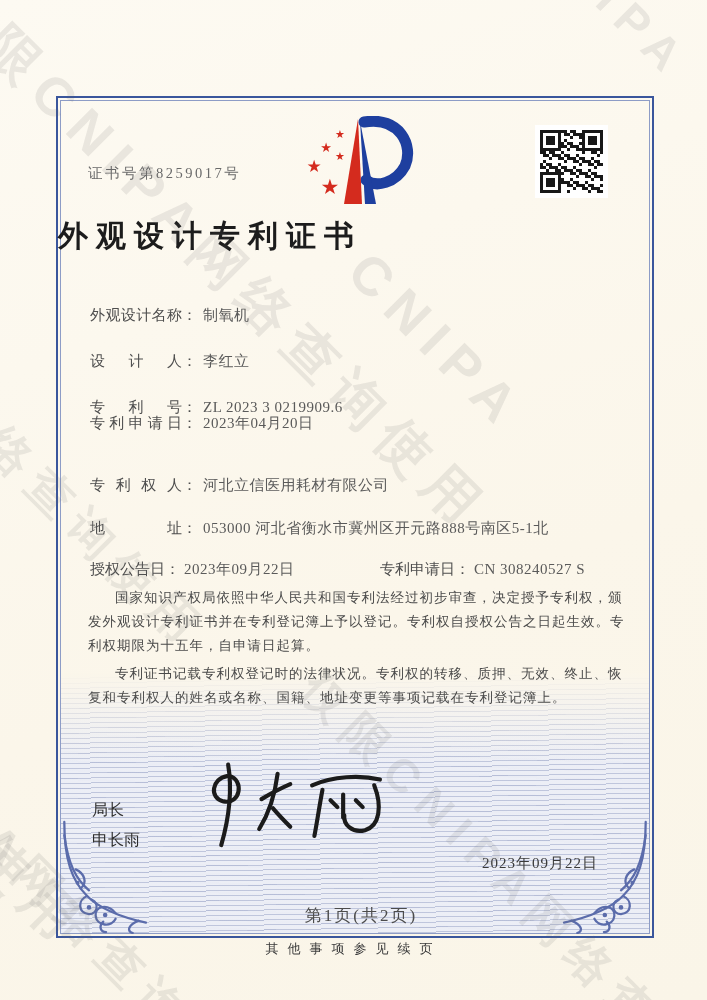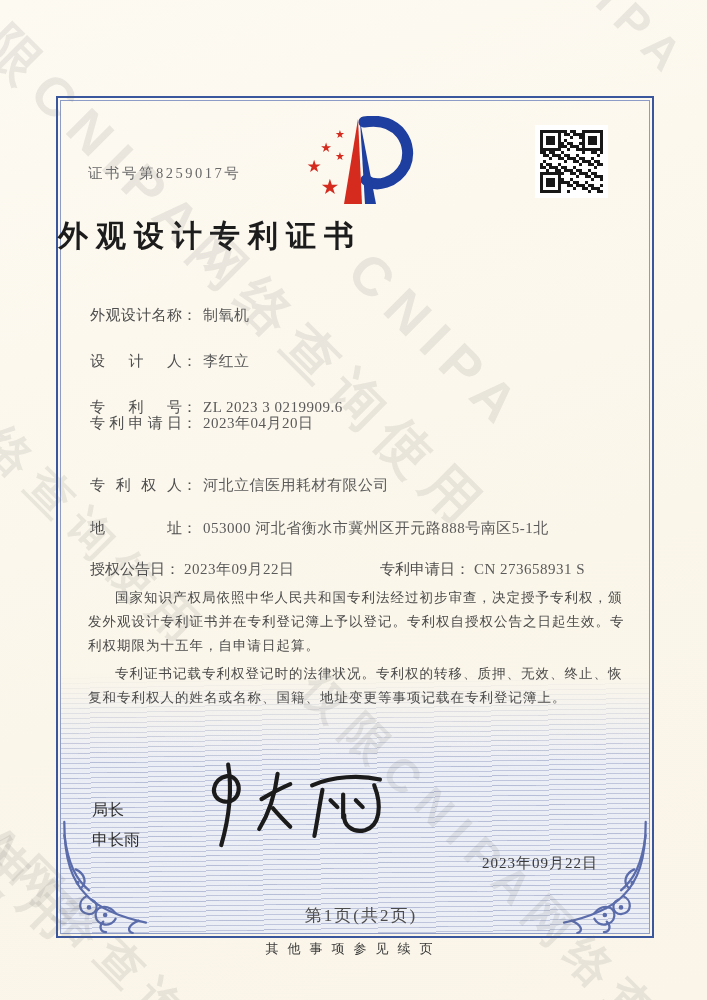--- a/index.html
+++ b/index.html
@@ -634,21 +634,21 @@
     </div>
     <div class="field-row" style="top:421px">
       <span class="f-label">地址</span><span class="f-colon">：</span><span class="f-value">053000 河北省衡水市冀州区开元路888号南区5-1北</span>
     </div>
 
     <div class="field-row" style="top:462px">
       <span class="grant-pair" style="left:0;">
         <span class="g-label">授权公告日</span><span class="g-label">：</span><span class="g-value">2023年09月22日</span>
       </span>
       <span class="grant-pair" style="left:290px;">
-        <span class="g-label">专利申请日</span><span class="g-label">：</span><span class="g-value">CN 273658931 S</span>
+        <span class="g-label">专利申请日</span><span class="g-label">：</span><span class="g-value">CN 308240527 S</span>
       </span>
     </div>
 
     <div class="body-text">
       <p>国家知识产权局依照中华人民共和国专利法经过初步审查，决定授予专利权，颁发外观设计专利证书并在专利登记簿上予以登记。专利权自授权公告之日起生效。专利权期限为十五年，自申请日起算。</p>
       <p>专利证书记载专利权登记时的法律状况。专利权的转移、质押、无效、终止、恢复和专利权人的姓名或名称、国籍、地址变更等事项记载在专利登记簿上。</p>
     </div>
 
     <div class="director-title">局长</div>
     <div class="director-name">申长雨</div>

